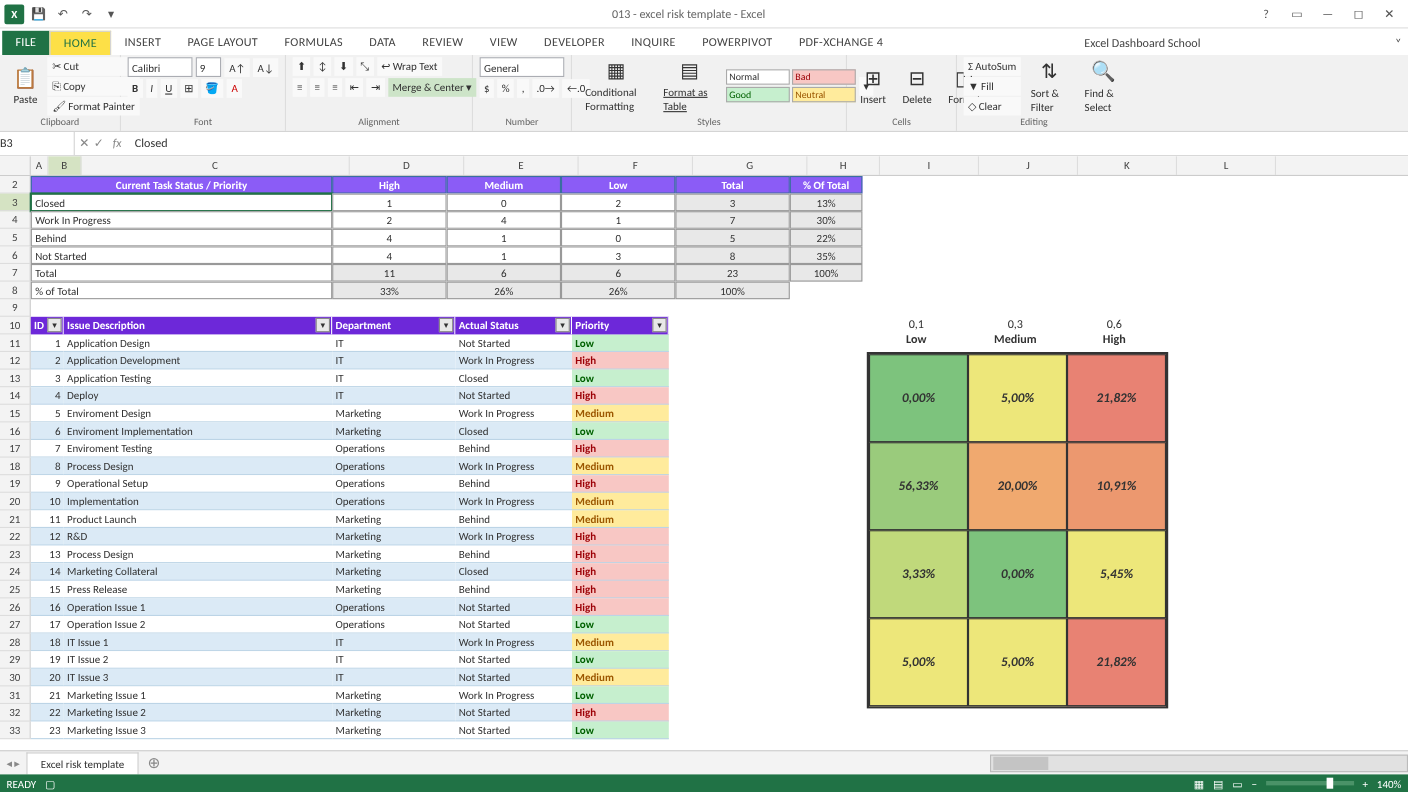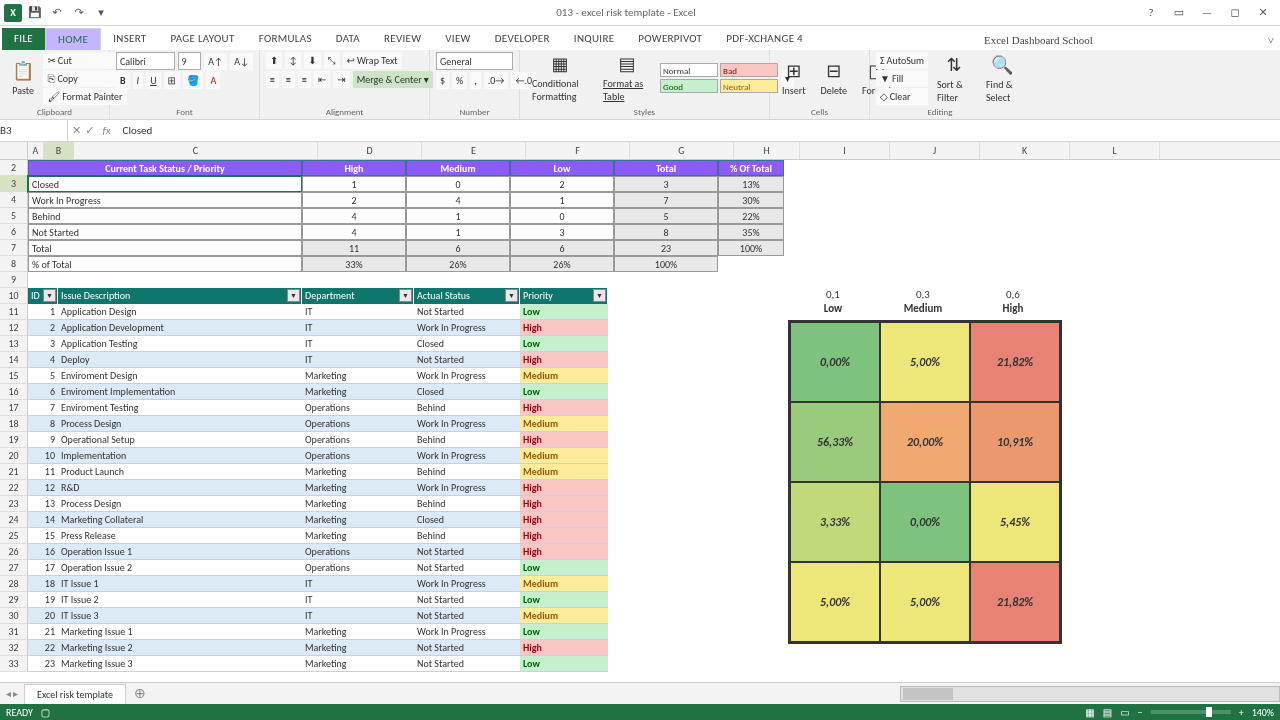--- a/index.html
+++ b/index.html
@@ -11,22 +11,22 @@
 .qat .xl-icon { width: 18px; height: 18px; background: #207245; color: #fff; display: flex; align-items: center; justify-content: center; font-weight: bold; border-radius: 2px; font-size: 10px;}
 .qat-btn { width: 18px; height: 18px; display: flex; align-items: center; justify-content: center; color: #555; cursor: pointer; }
 .title-center { flex: 1; text-align: center; font-size: 11px; color: #666; }
 .title-right { display: flex; gap: 2px; padding-right: 4px; }
 .win-btn { width: 26px; height: 20px; display: flex; align-items: center; justify-content: center; color: #555; cursor: pointer; }
 
 
 .ribbon-tabs { height: 24px; display: flex; align-items: flex-end; background: #fff; padding-left: 2px; }
 .ribbon-tab { padding: 4px 12px; font-size: 11px; color: #444; cursor: pointer; text-transform: uppercase; letter-spacing: 0.3px; }
 .ribbon-tab.file { background: #207245; color: #fff; }
-.ribbon-tab.active { background: #c4b5fd; border: 1px solid #d4d4d4; border-bottom: none; color: #207245; }
-.ribbon-right { margin-left: auto; padding: 4px 10px; font-size: 11px; color: #444; font-family: Liberation Serif, serif; }
+.ribbon-tab.active { background: #fde047; border: 1px solid #d4d4d4; border-bottom: none; color: #207245; }
+.ribbon-right { margin-left: auto; padding: 4px 10px; font-size: 11px; color: #444; }
 
 
 .ribbon { height: 70px; background: #f1f1f1; border-bottom: 1px solid #d4d4d4; display: flex; font-size: 10px; }
 .ribbon-group { border-right: 1px solid #ddd; padding: 2px 6px; display: flex; flex-direction: column; justify-content: space-between; }
 .ribbon-group-label { text-align: center; color: #666; font-size: 9px; padding-top: 1px; }
 .ribbon-row { display: flex; align-items: center; gap: 3px; }
 .rbtn { padding: 1px 3px; background: #f9f9f9; border: 1px solid transparent; cursor: pointer; font-size: 10px; white-space: nowrap; display: flex; align-items: center; gap: 2px; }
 .rbtn-big { display: flex; flex-direction: column; align-items: center; justify-content: center; padding: 4px 6px; height: 52px; cursor: pointer; }
 .rbtn-big .ico { font-size: 18px; }
 .rbtn-big .lbl { font-size: 10px; margin-top: 2px; }
@@ -61,21 +61,21 @@
 .sum-row { display: flex; height: 16px; }
 .sum-h { background: #8b5cf6; color: #fff; font-weight: bold; text-align: center; border: 1px solid #3a6fa0; font-size: 10px; line-height: 15px; }
 .sum-c { border: 1px solid #999; text-align: center; font-size: 10px; line-height: 15px; background: #fff; }
 .sum-c.left { text-align: left; padding-left: 3px; }
 .sum-c.shade { background: #e8e8e8; }
 .sum-c.sel { outline: 2px solid #207245; outline-offset: -1px; background:#fff; }
 
 
 .issues { position: absolute; left: 0px; top: 128px; width: 600px; }
 .is-row { display: flex; height: 16px; font-size: 10px; }
-.is-h { background: #0f766e; color: #fff; font-weight: normal; padding-left: 3px; line-height: 16px; border-right: 1px solid #fff; position: relative; }
+.is-h { background: #6d28d9; color: #fff; font-weight: bold; padding-left: 3px; line-height: 16px; border-right: 1px solid #fff; position: relative; }
 .is-h .drop { position: absolute; right: 1px; top: 1px; width: 13px; height: 13px; background: #e8e8e8; border: 1px solid #888; font-size: 7px; display: flex; align-items: center; justify-content: center; color: #333; }
 .is-c { border-bottom: 1px solid #bcd4e6; padding-left: 3px; line-height: 16px; }
 .is-row.even .is-c { background: #dbeaf6; }
 .is-row.odd .is-c { background: #fff; }
 .is-c.id { text-align: right; padding-right: 3px; }
 .pri-low { background: #c6efce !important; color: #006100; font-weight: bold; }
 .pri-med { background: #ffeb9c !important; color: #9c5700; font-weight: bold; }
 .pri-high { background: #f8c7c4 !important; color: #9c0006; font-weight: bold; }
 
 

